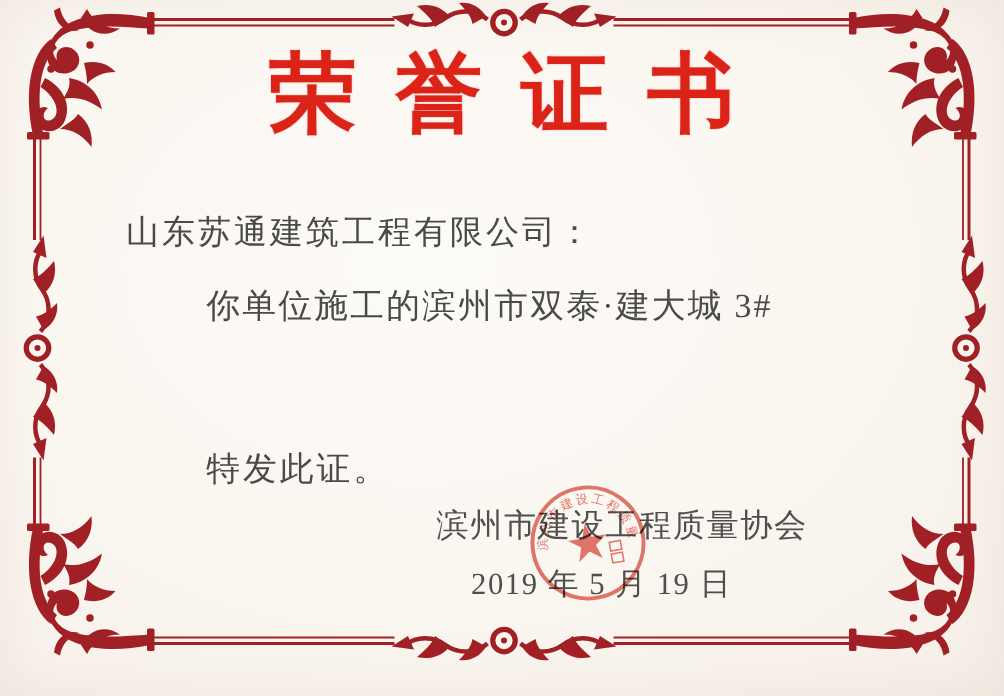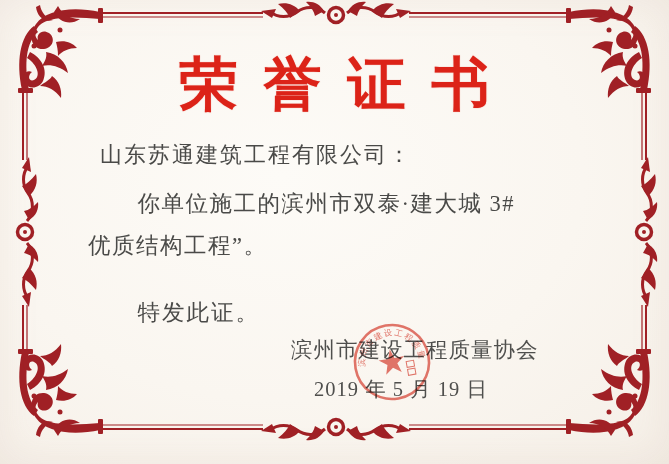--- a/index.html
+++ b/index.html
@@ -11,31 +11,31 @@
     position:relative;
     width:669px;height:464px;
     margin:0 auto;
     background:
       radial-gradient(ellipse at 42% 38%, #fdfbf7 0%, #faf6f0 55%, #f5efe7 100%);
     overflow:hidden;
     box-shadow:inset 0 0 40px rgba(180,150,130,.12);
   }
   .frame{position:absolute;left:0;top:0;}
   .title{
-    position:absolute;left:0;top:48px;width:669px;
+    position:absolute;left:0;top:26px;width:669px;
     text-align:center;
     font-size:58px;font-weight:700;
     letter-spacing:26px;text-indent:26px;
     color:#dc2318;
     text-shadow:0 0 1px rgba(220,35,24,.55);
     line-height:74px;
     white-space:nowrap;
   }
   .recipient{
-    position:absolute;left:100px;top:140px;
+    position:absolute;left:84px;top:140px;
     font-size:22px;color:#4a4a48;letter-spacing:2px;
   }
   .body-text{
     position:absolute;left:88px;top:183px;width:430px;
     font-size:22.5px;color:#4a4a48;line-height:41.5px;letter-spacing:1.5px;
   }
   .body-text .indent{display:block;text-indent:2.2em;}
   .body-text .line{display:block;}
   .closing{
     position:absolute;left:88px;top:297px;
@@ -101,21 +101,20 @@
     <use href="#side-center" transform="translate(25,232) rotate(90)"></use>
     <use href="#side-center" transform="translate(644,232) rotate(90)"></use>
   </svg>
 
   <div class="title">荣誉证书</div>
 
   <div class="recipient">山东苏通建筑工程有限公司：</div>
 
   <div class="body-text">
     <span class="indent">你单位施工的滨州市双泰·建大城 3#</span>
-    <span class="line">优质结构工程”。</span>
   </div>
 
   <div class="closing">特发此证。</div>
 
   <div class="signoff">
     <div class="issuer">滨州市建设工程质量协会</div>
     <div class="issue-date">2019 年 5 月 19 日</div>
   </div>
 
   <svg class="seal" width="92" height="92" viewBox="0 0 92 92" aria-hidden="true">

